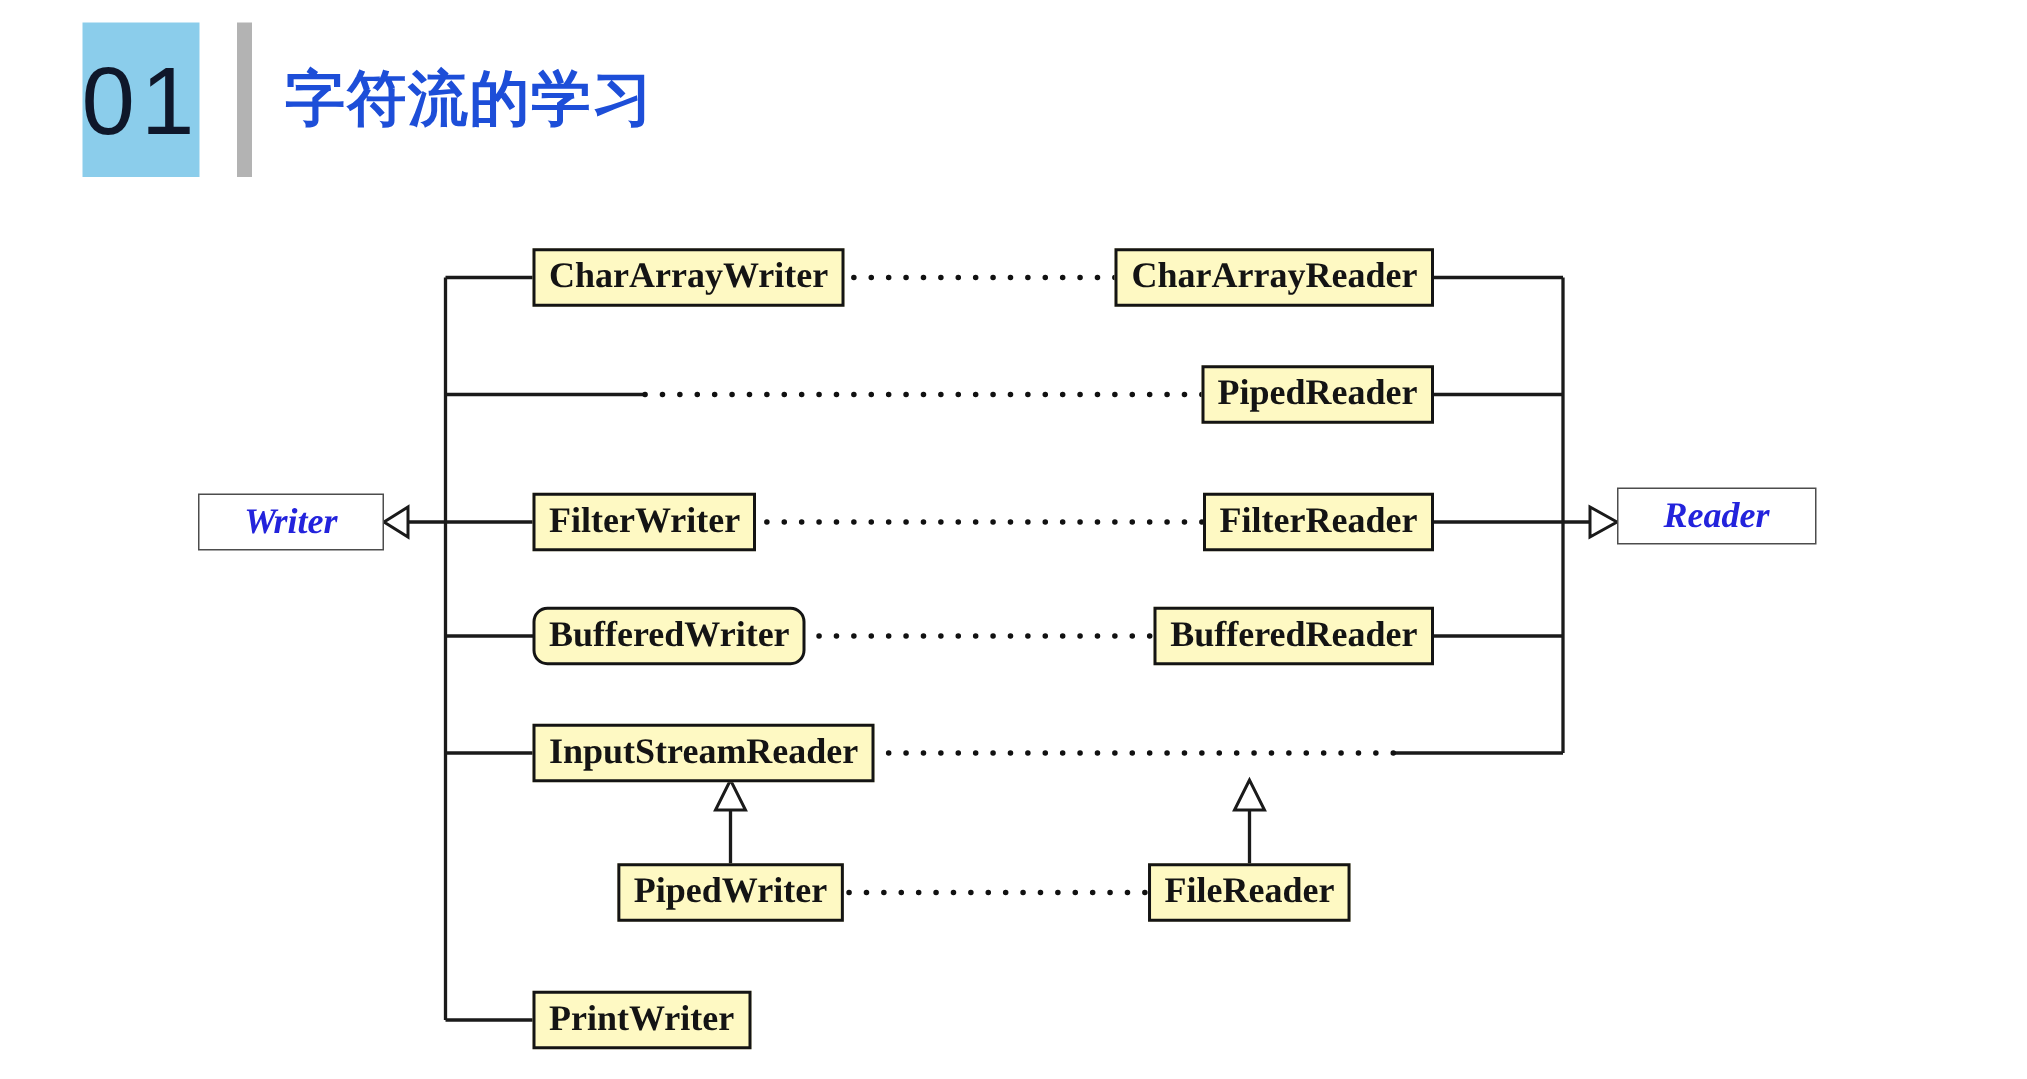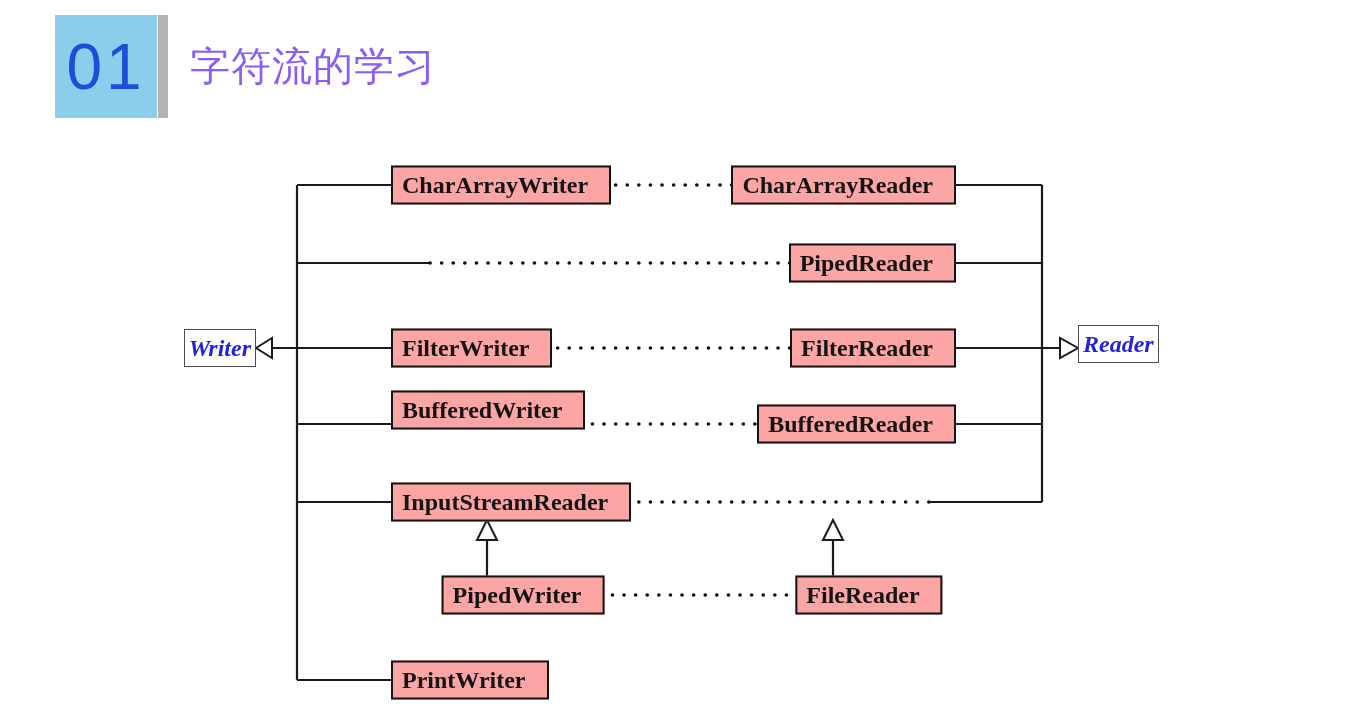--- a/index.html
+++ b/index.html
@@ -2,45 +2,45 @@
 <html><head>
 <meta charset="utf-8">
 <style>
   html,body { margin:0; padding:0; background:#fff; }
   .stage {
     position:relative; width:1351px; height:719px; background:#ffffff;
     font-family:"Liberation Sans", sans-serif; overflow:hidden;
   }
   
   .num-box {
-    position:absolute; left:55px; top:15px; width:102px; height:103px;
-    background:#8BCDEB; color:#1d4ed8; display:flex; align-items:center; justify-content:center;
+    position:absolute; left:55px; top:15px; width:78px; height:103px;
+    background:#8BCDEB; color:#0f172a; display:flex; align-items:center; justify-content:center;
     font-size:64px; font-weight:100; letter-spacing:4px;
     font-family:"Liberation Sans", sans-serif;
   }
   .accent-bar {
     position:absolute; left:158px; top:15px; width:10px; height:103px; background:#b3b3b3;
   }
   .slide-title {
     position:absolute; left:190px; top:66px; transform:translateY(-50%);
-    font-size:40px; font-weight:400; color:#8b5cf6; letter-spacing:1px; white-space:nowrap;
+    font-size:40px; font-weight:700; color:#1d4ed8; letter-spacing:1px; white-space:nowrap;
   }
   
   .cls {
     position:absolute; transform:translateY(-50%); z-index:2;
-    background:#fca5a5; border:2.5px solid #141414; color:#141414;
+    background:#fef9c3; border:2.5px solid #141414; color:#141414;
     font-family:"Liberation Serif", serif; font-weight:bold; font-size:24px; line-height:1.25;
-    padding:2px 21px 3px 9px; white-space:nowrap;margin-left:36px;
+    padding:2px 9px 3px 9px; white-space:nowrap;
   }
   .cls.centered { transform:translate(-50%,-50%); }
   .base {
     position:absolute; transform:translateY(-50%); z-index:2;
     background:#ffffff; border:1.5px solid #4d4d4d; color:#2323DC;
     font-family:"Liberation Serif", serif; font-weight:bold; font-style:italic;
-    font-size:24px; line-height:1.25; padding:3px 4px; white-space:nowrap;
+    font-size:24px; line-height:1.25; padding:3px 30px; white-space:nowrap;
   }
   svg.wires { position:absolute; left:0; top:0; z-index:1; }
   .solid { stroke:#1a1a1a; stroke-width:2.2; fill:none; }
   .dotted { stroke:#111111; stroke-width:3.6; fill:none; stroke-linecap:round; stroke-dasharray:0.1 11.5; }
   .tri { fill:#ffffff; stroke:#1a1a1a; stroke-width:2; stroke-linejoin:miter; }
 </style>
 </head>
 <body>
 
 <div class="stage">
@@ -90,21 +90,21 @@
     <polygon class="tri" points="1078,348 1060,338 1060,358"></polygon>
     <polygon class="tri" points="487,520 477,540 497,540"></polygon>
     <polygon class="tri" points="833,520 823,540 843,540"></polygon>
   </svg>
 
   <div class="base" style="right:1095px; top:348px;">Writer</div>
   <div class="base" style="left:1078px; top:344px;">Reader</div>
 
   <div class="cls" style="left:355px; top:185px;">CharArrayWriter</div>
   <div class="cls" style="left:355px; top:348px;">FilterWriter</div>
-  <div class="cls" style="left:355px; top:410px;">BufferedWriter</div>
+  <div class="cls" style="left:355px; top:424px;border-radius:10px;">BufferedWriter</div>
   <div class="cls" style="left:355px; top:502px;">InputStreamReader</div>
   <div class="cls centered" style="left:487px; top:595px;">PipedWriter</div>
   <div class="cls" style="left:355px; top:680px;">PrintWriter</div>
 
   <div class="cls" style="right:395px; top:185px;">CharArrayReader</div>
   <div class="cls" style="right:395px; top:263px;">PipedReader</div>
   <div class="cls" style="right:395px; top:348px;">FilterReader</div>
   <div class="cls" style="right:395px; top:424px;">BufferedReader</div>
   <div class="cls centered" style="left:833px; top:595px;">FileReader</div>
 

